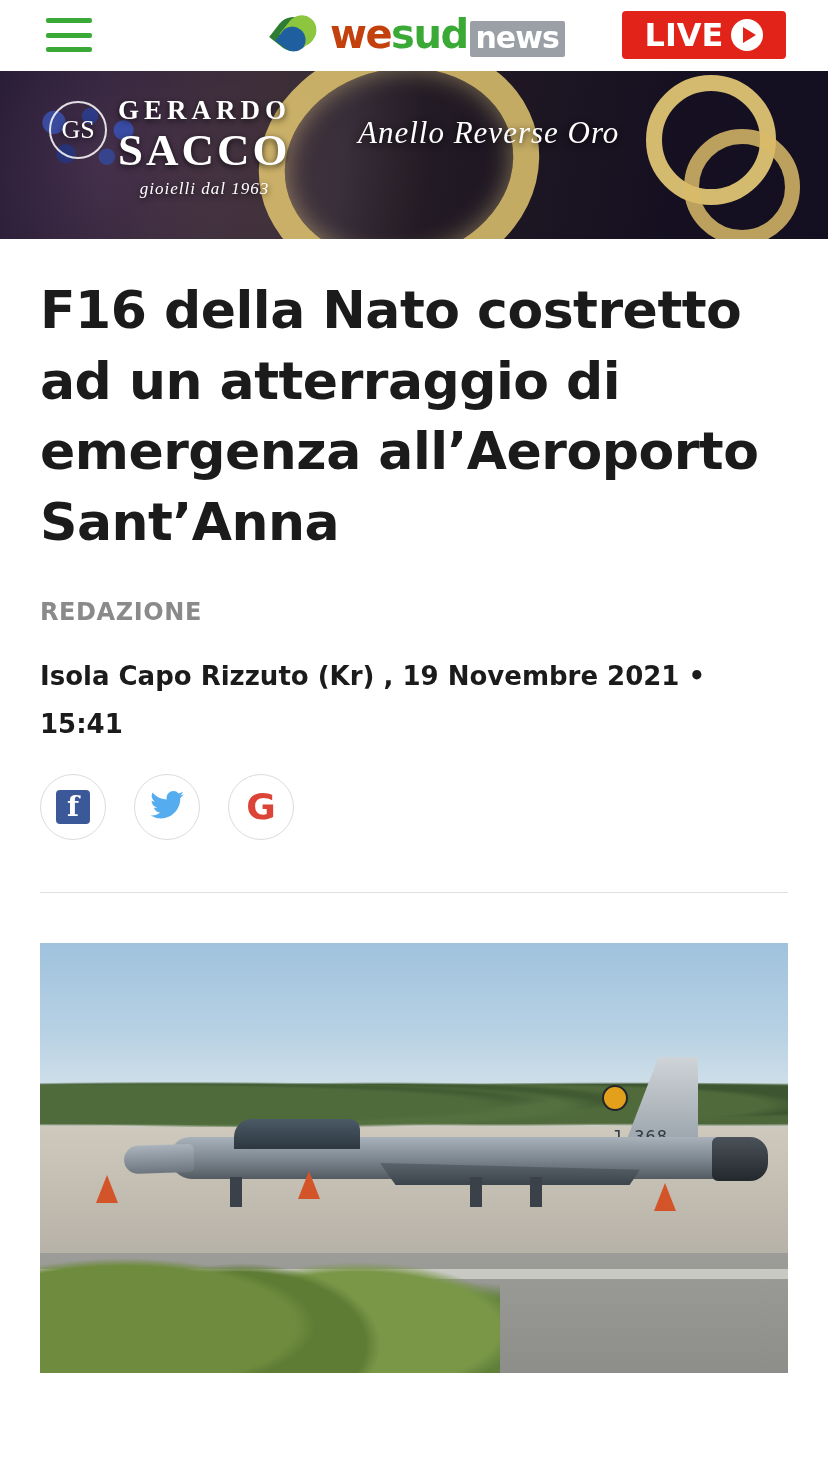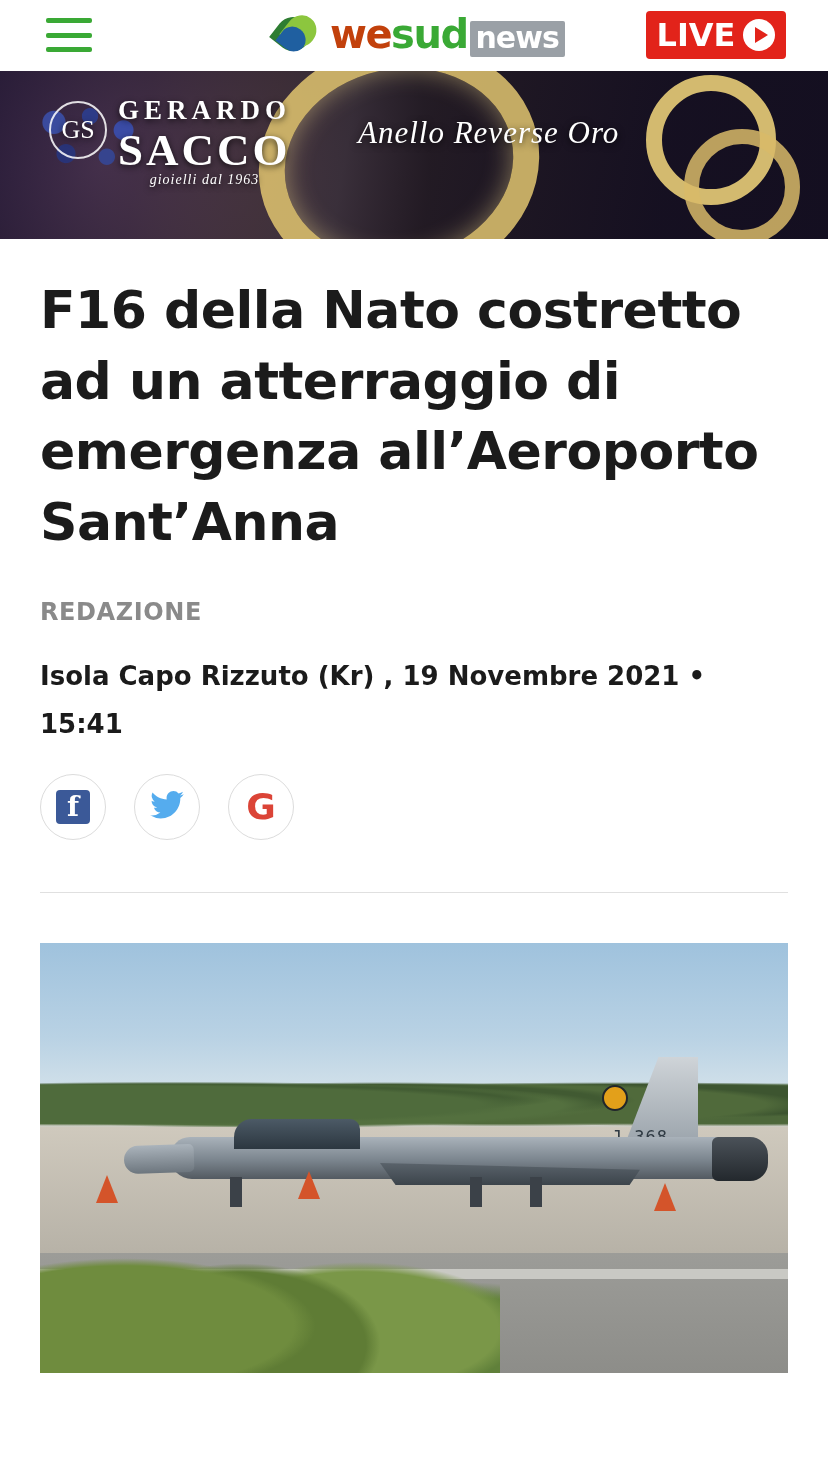--- a/index.html
+++ b/index.html
@@ -90,21 +90,21 @@
     padding: 2px 6px 4px 6px;
     margin-left: 2px;
     border-radius: 2px;
     letter-spacing: -1px;
   }
 
   .live-badge {
     position: absolute;
     right: 42px;
     top: 11px;
-    width: 140px;
+    width: 164px;
     height: 48px;
     background: #e2231a;
     border-radius: 4px;
     display: flex;
     align-items: center;
     justify-content: center;
     gap: 8px;
     cursor: pointer;
   }
   .live-badge .live-text {
@@ -197,23 +197,23 @@
   .ad-brand .b2 {
     font-family: "Liberation Serif", serif;
     font-size: 45px;
     letter-spacing: 3px;
     font-weight: bold;
     margin-top: 4px;
   }
   .ad-brand .b3 {
     font-family: "Liberation Serif", serif;
     font-style: italic;
-    font-size: 14px;
+    font-size: 17px;
     letter-spacing: 1px;
-    margin-top: 0;
+    margin-top: 7px;
     text-align: center;
   }
   .ad-brand .monogram {
     position: absolute;
     left: -5px; top: 4px;
     width: 54px; height: 54px;
     border-radius: 50%;
     border: 2px solid rgba(255,255,255,.85);
     font-family: "Liberation Serif", serif;
     font-size: 26px;

